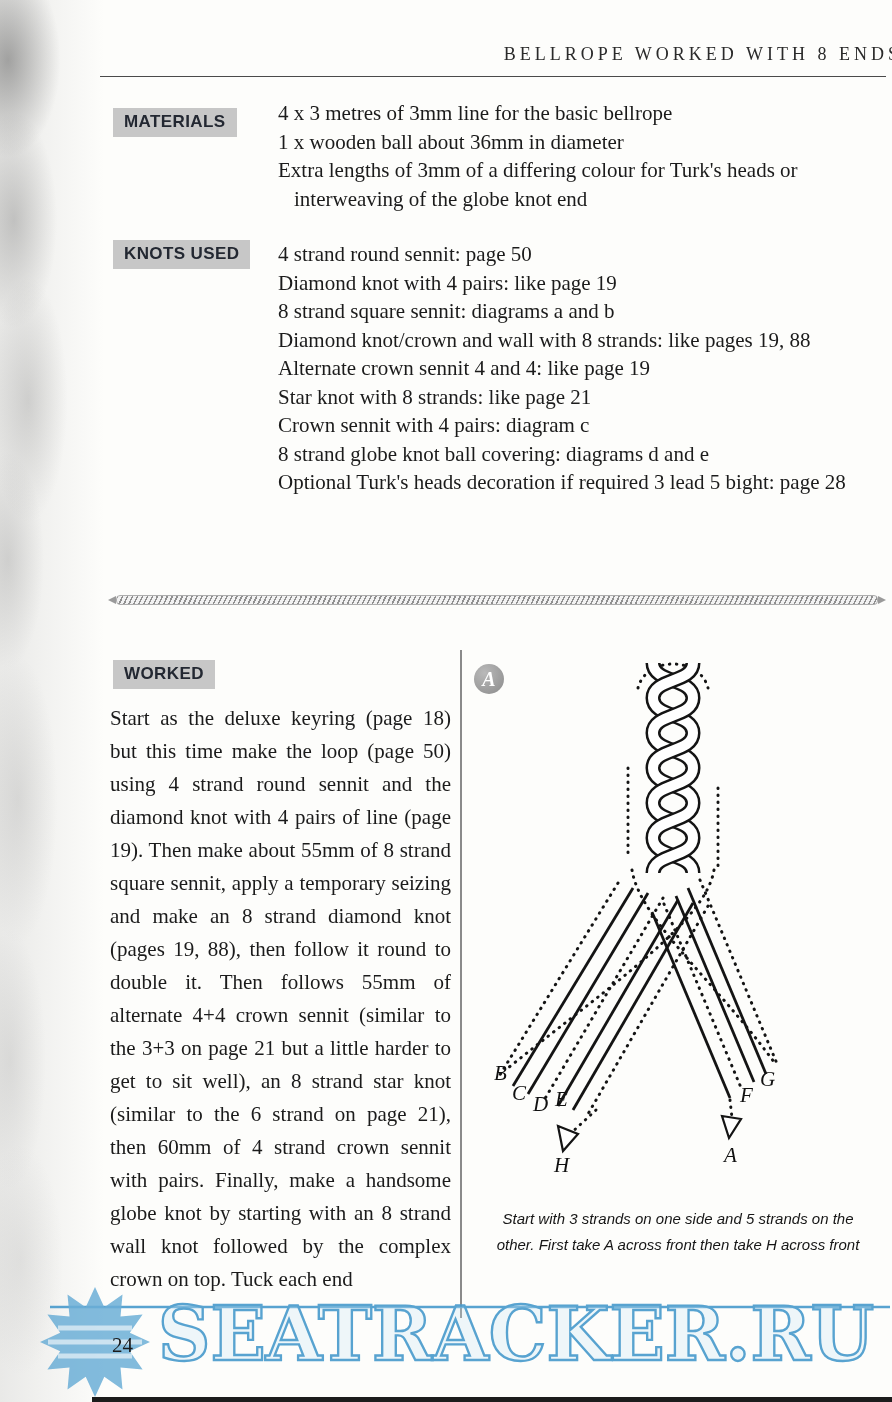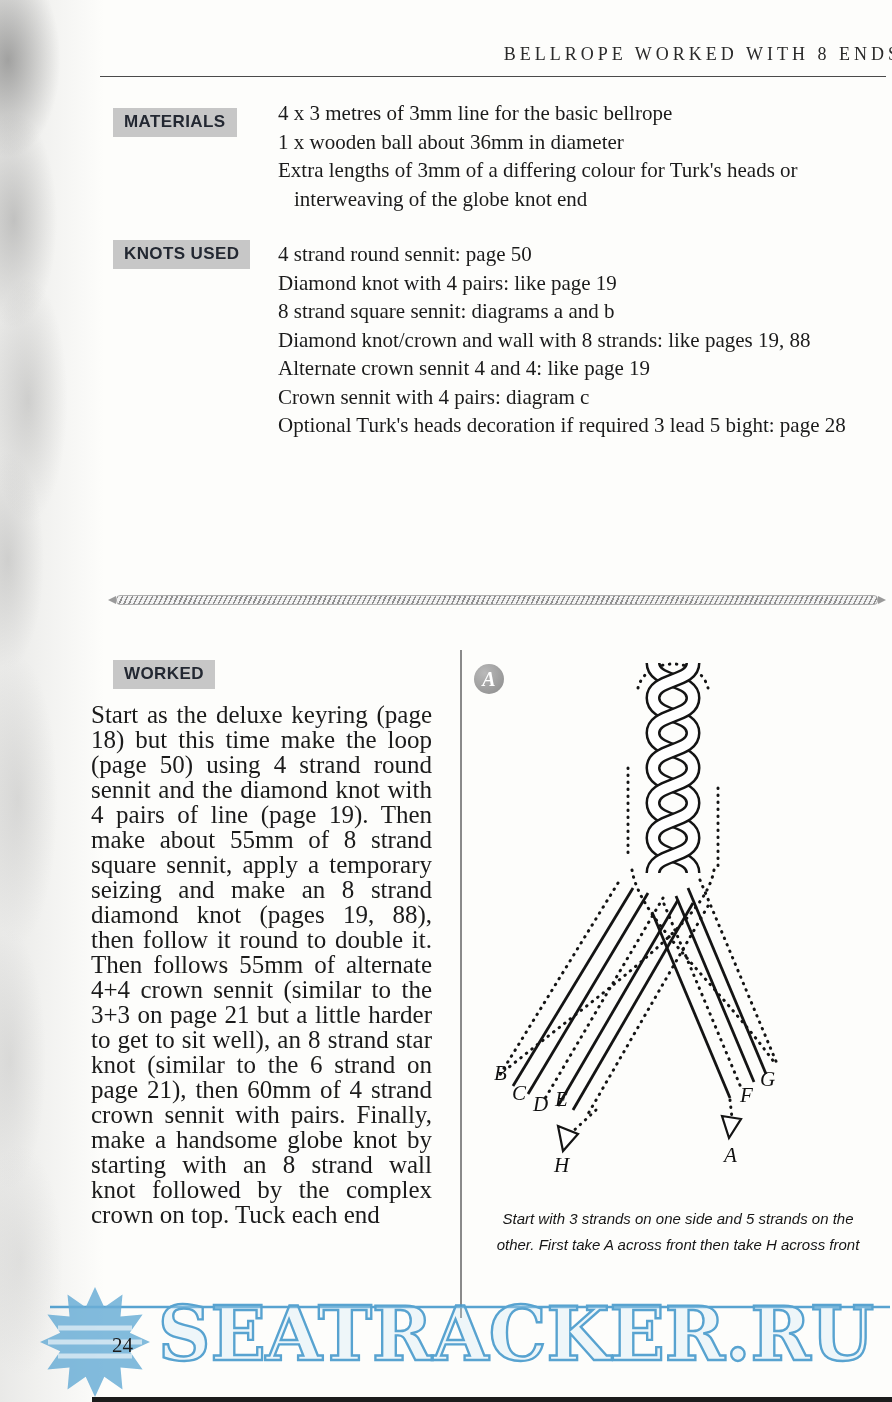--- a/index.html
+++ b/index.html
@@ -36,22 +36,22 @@
   #materials-label{left:113px;top:97px;margin-top:11px;}
   #knots-label{left:113px;top:240px;}
   #method-label{left:113px;top:660px;}
 
   .text-col{position:absolute;left:278px;width:568px;font-size:21px;line-height:28.5px;z-index:1;}
   #materials-text{top:99px;}
   #knots-text{top:240px;}
   .hang{padding-left:16px;text-indent:-16px;font-family:Liberation Serif, serif;}
 
   .method-text{
-    position:absolute;left:91px;top:702px;width:341px;z-index:1;
-    font-size:25px;line-height:25px;text-align:justify;
+    position:absolute;left:110px;top:702px;width:341px;z-index:1;
+    font-size:21px;line-height:33px;text-align:justify;
   }
 
   .rope-divider{
     position:absolute;left:116px;right:14px;top:595px;height:8px;z-index:1;
     background:repeating-linear-gradient(115deg,#8f8f8f 0 1.5px,#f2f2f2 1.5px 4.5px);
     border:1px solid #adadad;border-radius:4px;
   }
   .rope-divider::before{content:"";position:absolute;left:-9px;top:0;
     border-top:4px solid transparent;border-bottom:4px solid transparent;border-right:8px solid #9a9a9a;}
   .rope-divider::after{content:"";position:absolute;right:-9px;top:0;
@@ -104,21 +104,23 @@
     <div class="hang">Extra lengths of 3mm of a differing colour for Turk's heads or interweaving of the globe knot end</div>
   </div>
 
   <span class="sec-label" id="knots-label">KNOTS USED</span>
   <div class="text-col" id="knots-text">
     <div class="hang">4 strand round sennit: page 50</div>
     <div class="hang">Diamond knot with 4 pairs: like page 19</div>
     <div class="hang">8 strand square sennit: diagrams a and b</div>
     <div class="hang">Diamond knot/crown and wall with 8 strands: like pages 19, 88</div>
     <div class="hang">Alternate crown sennit 4 and 4: like page 19</div>
+    <div class="hang">Star knot with 8 strands: like page 21</div>
     <div class="hang">Crown sennit with 4 pairs: diagram c</div>
+    <div class="hang">8 strand globe knot ball covering: diagrams d and e</div>
     <div class="hang">Optional Turk's heads decoration if required 3 lead 5 bight: page 28</div>
   </div>
 
   <div class="rope-divider"></div>
 
   <span class="sec-label" id="method-label">WORKED</span>
   <div class="method-text">Start as the deluxe keyring (page 18) but this time make the loop (page 50) using 4 strand round sennit and the diamond knot with 4 pairs of line (page 19). Then make about 55mm of 8 strand square sennit, apply a temporary seizing and make an 8 strand diamond knot (pages 19, 88), then follow it round to double it. Then follows 55mm of alternate 4+4 crown sennit (similar to the 3+3 on page 21 but a little harder to get to sit well), an 8 strand star knot (similar to the 6 strand on page 21), then 60mm of 4 strand crown sennit with pairs. Finally, make a handsome globe knot by starting with an 8 strand wall knot followed by the complex crown on top. Tuck each end</div>
 
   <div class="col-divider"></div>
 

